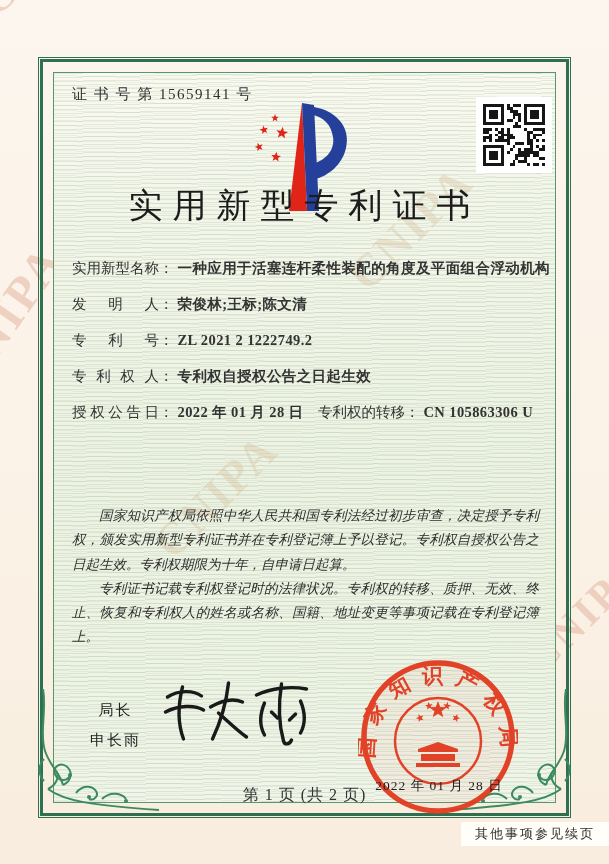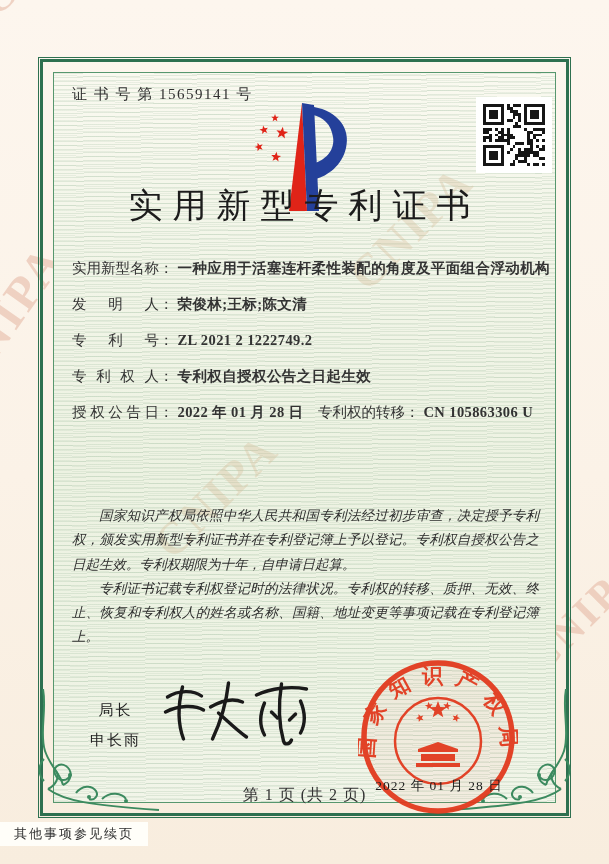--- a/index.html
+++ b/index.html
@@ -45,21 +45,21 @@
   .paras p{margin:0;text-indent:2em;}
   .signer{position:absolute;left:52px;top:638px;font-size:15px;line-height:30px;color:#222;letter-spacing:2px;text-align:center;}
   .signature{position:absolute;left:112px;top:616px;width:185px;height:85px;z-index:3;}
   .seal{position:absolute;left:320px;top:600px;width:160px;height:160px;z-index:4;opacity:0.95;}
   .seal-date{position:absolute;left:328px;top:720px;width:146px;text-align:center;z-index:5;
       font-size:13.5px;color:#1d1d1d;letter-spacing:1px;white-space:nowrap;}
   .page-num{position:absolute;left:0;top:728px;width:100%;text-align:center;font-size:16px;color:#333;letter-spacing:1px;}
   .orn{position:absolute;width:125px;height:128px;top:632px;z-index:2;}
   .orn-left{left:-2px;}
   .orn-right{right:-2px;transform:scaleX(-1);}
-  .footer-note{position:absolute;left:0;top:822px;width:100%;text-align:left;}
+  .footer-note{position:absolute;left:0;top:822px;width:100%;text-align:right;}
   .footer-note span{display:inline-block;background:#fffef9;padding:3px 14px;font-size:13px;
       color:#2f2f2f;letter-spacing:2px;}
 </style>
 </head>
 <body>
 
 <div class="page">
 
   <span class="wm wm-a">CNIPA</span>
   <span class="wm wm-b">CNIPA</span>

